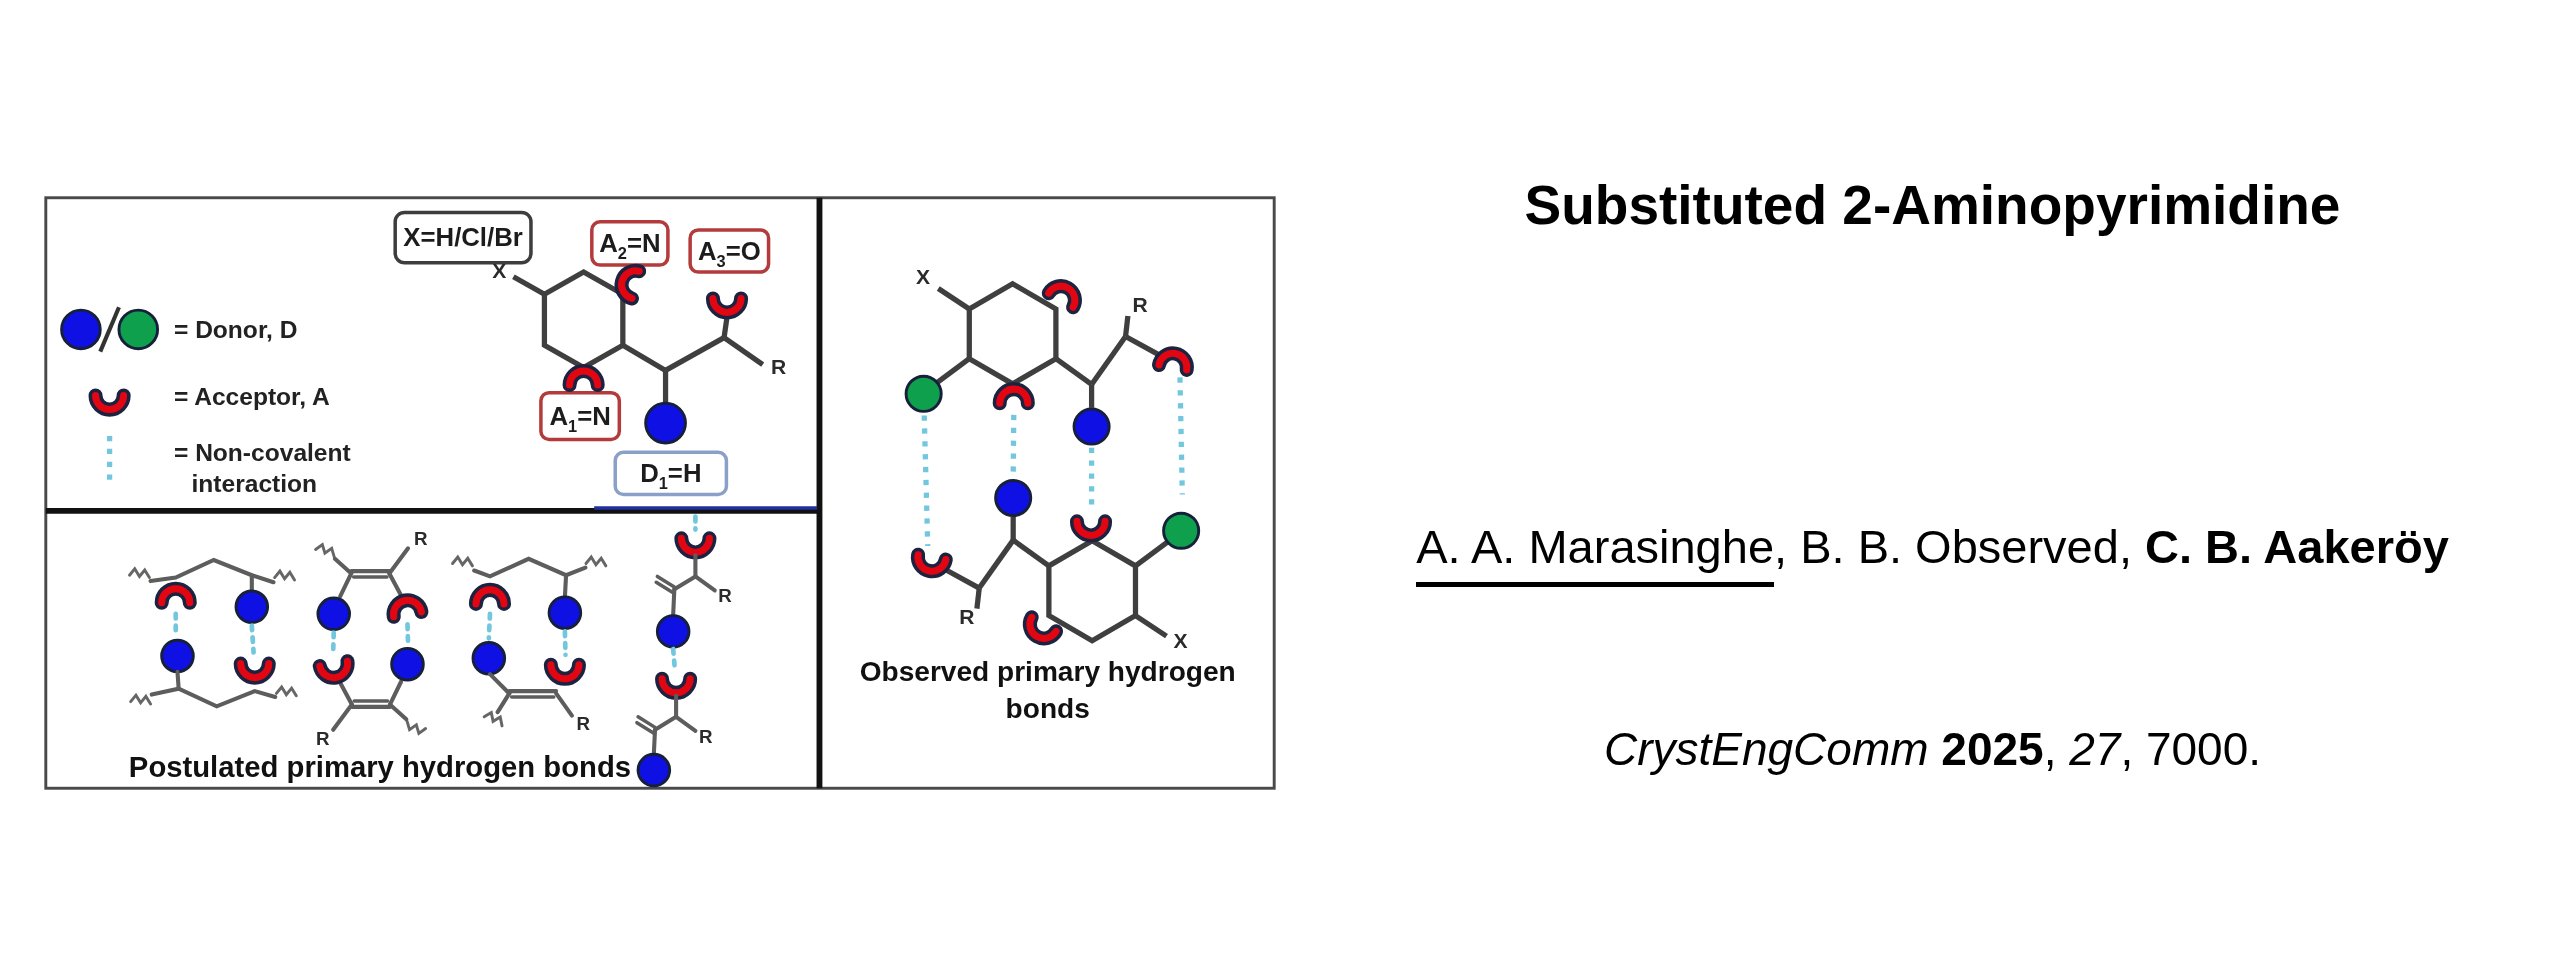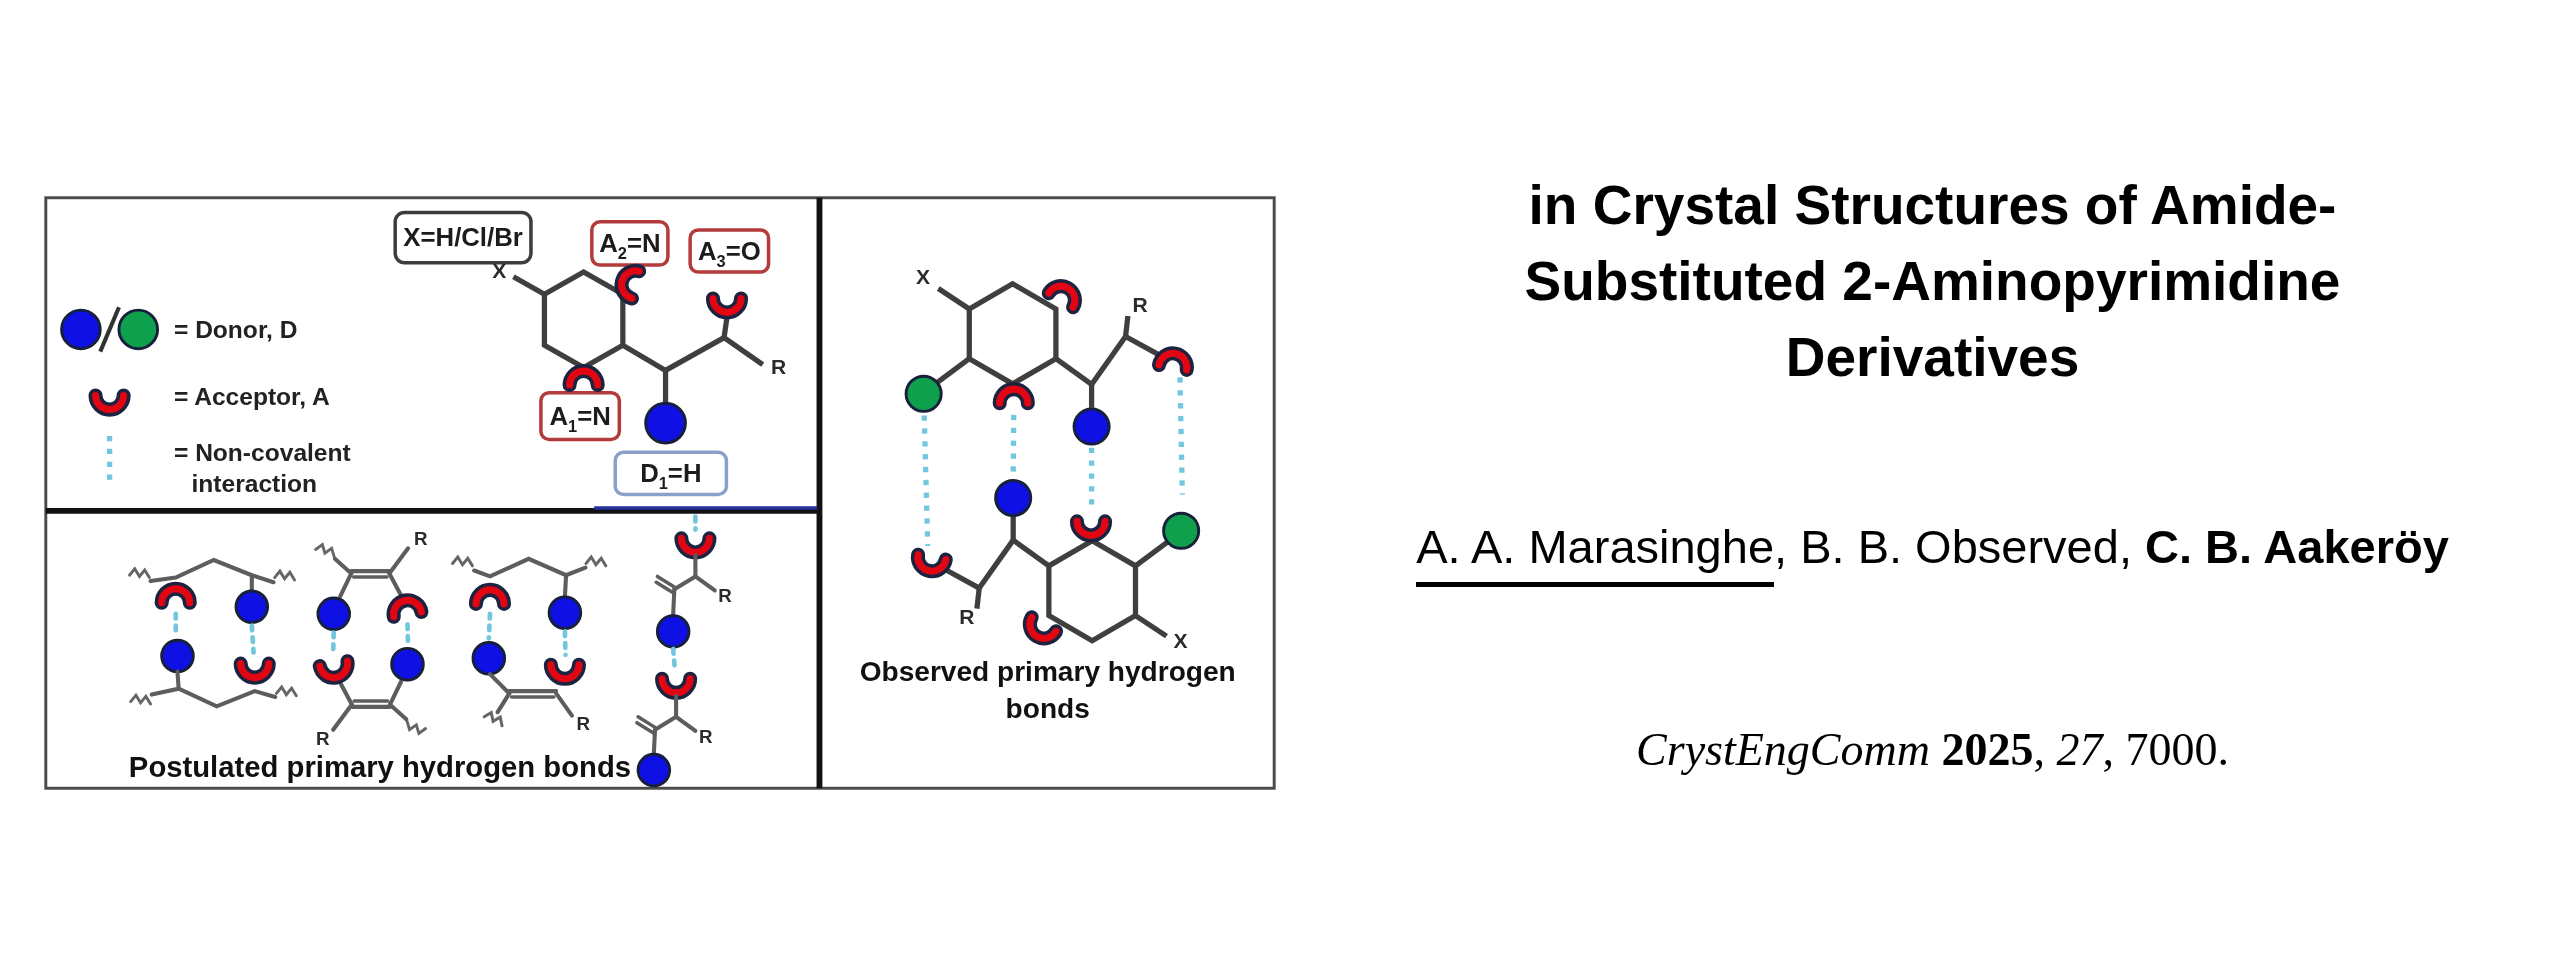--- a/index.html
+++ b/index.html
@@ -14,21 +14,21 @@
   .atom-sm{font-size:32px;font-weight:bold;fill:#2b2b2b;}
   .cap{font-size:50px;font-weight:bold;fill:#111;}
   .cap2{font-size:48px;font-weight:bold;fill:#111;}
   .textcol{position:absolute;left:1341px;top:167px;width:1183px;text-align:center;}
   .title{font-size:55px;line-height:76px;font-weight:bold;color:#000;}
   .authors{position:absolute;left:1341px;top:515px;width:1183px;text-align:center;
            font-size:47px;line-height:64px;color:#000;}
   .authors .u{border-bottom:5.3px solid #000;padding-bottom:9px;}
   .authors .b{font-weight:bold;}
   .citation{position:absolute;left:1341px;top:719px;width:1183px;text-align:center;
-            font-size:46px;line-height:61px;color:#000;font-family:Liberation Serif, serif;}
+            font-size:46px;line-height:61px;color:#000;}
   .citation .it{font-style:italic;}
   .citation .b{font-weight:bold;}
 </style>
 </head>
 <body>
 
 <svg class="fig" viewBox="0 0 2105 1015" xmlns="http://www.w3.org/2000/svg">
 
   <defs>
 
@@ -205,22 +205,20 @@
     <text class="atom" x="1930" y="772">X</text>
     <text class="atom" x="1590" y="732" text-anchor="end">R</text>
 
     <text class="cap2" x="1715" y="828" text-anchor="middle">Observed primary hydrogen</text>
     <text class="cap2" x="1715" y="892" text-anchor="middle">bonds</text>
   </g>
 </svg>
 
 <div class="textcol">
   <div class="title">
-    <div>in Crystal Structures of Amide-</div>
     <div>Substituted 2-Aminopyrimidine</div>
-    <div>Derivatives</div>
   </div>
 </div>
 
 <div class="authors"><span class="u">A. A. Marasinghe</span><span>, </span><span>B. B. Observed</span><span>, </span><span class="b">C. B. Aakeröy</span></div>
 
 <div class="citation"><span class="it">CrystEngComm</span><span> </span><span class="b">2025</span><span>, </span><span class="it">27</span><span>, </span><span>7000.</span></div>
 
 
 </body></html>

